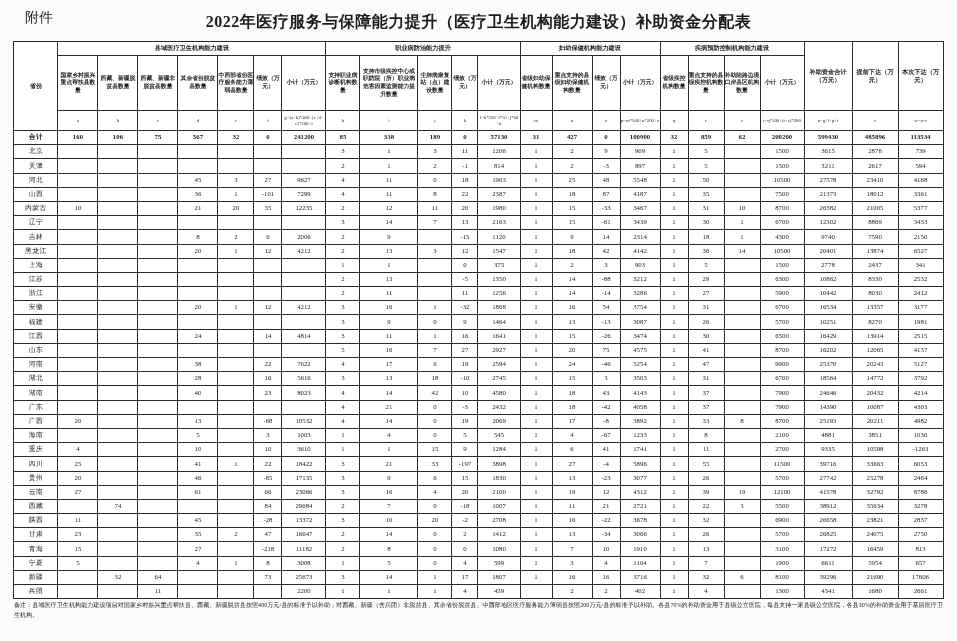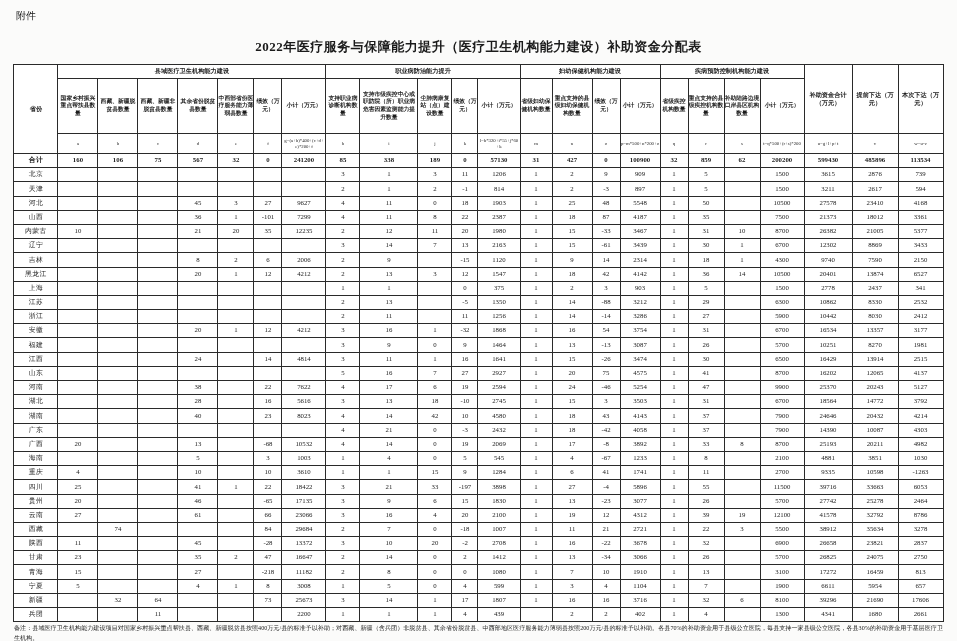--- a/index.html
+++ b/index.html
@@ -1,24 +1,24 @@
 <!DOCTYPE html>
 <html><head>
 <meta charset="utf-8">
 <style>
   html,body{margin:0;padding:0;}
   body{
     width:957px;height:641px;background:#fbfbfa;color:#1b1b1b;
     font-family:"Liberation Serif","DejaVu Serif",serif;
     position:relative;overflow:hidden;
   }
-  .attachment{position:absolute;top:9px;left:16px;font-size:10px;}
+  .attachment{position:absolute;top:9px;left:25px;font-size:14px;}
   .title{
-    text-align:center;font-size:13px;font-weight:bold;
-    padding-top:38px;margin:0 0 8px 0;letter-spacing:.5px;
+    text-align:center;font-size:16px;font-weight:bold;
+    padding-top:12px;margin:0 0 8px 0;letter-spacing:.5px;
   }
   table{
     border-collapse:collapse;table-layout:fixed;
     margin:0 auto;width:929px;background:#fff;
   }
   th,td{
     border:1px solid #2a2a2a;padding:0;text-align:center;
     vertical-align:middle;overflow:hidden;word-break:break-all;
   }
   thead th{font-size:5.8px;font-weight:bold;line-height:1.3;padding:1px 0;}

